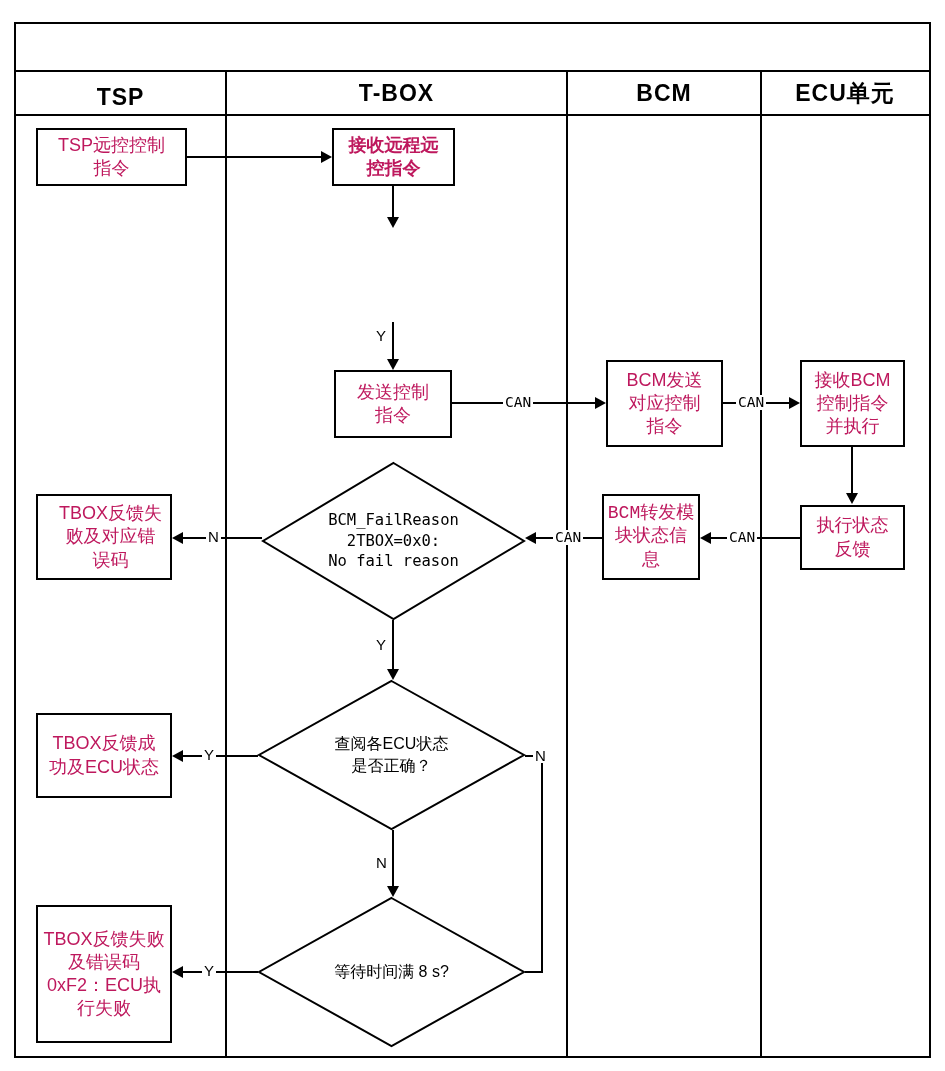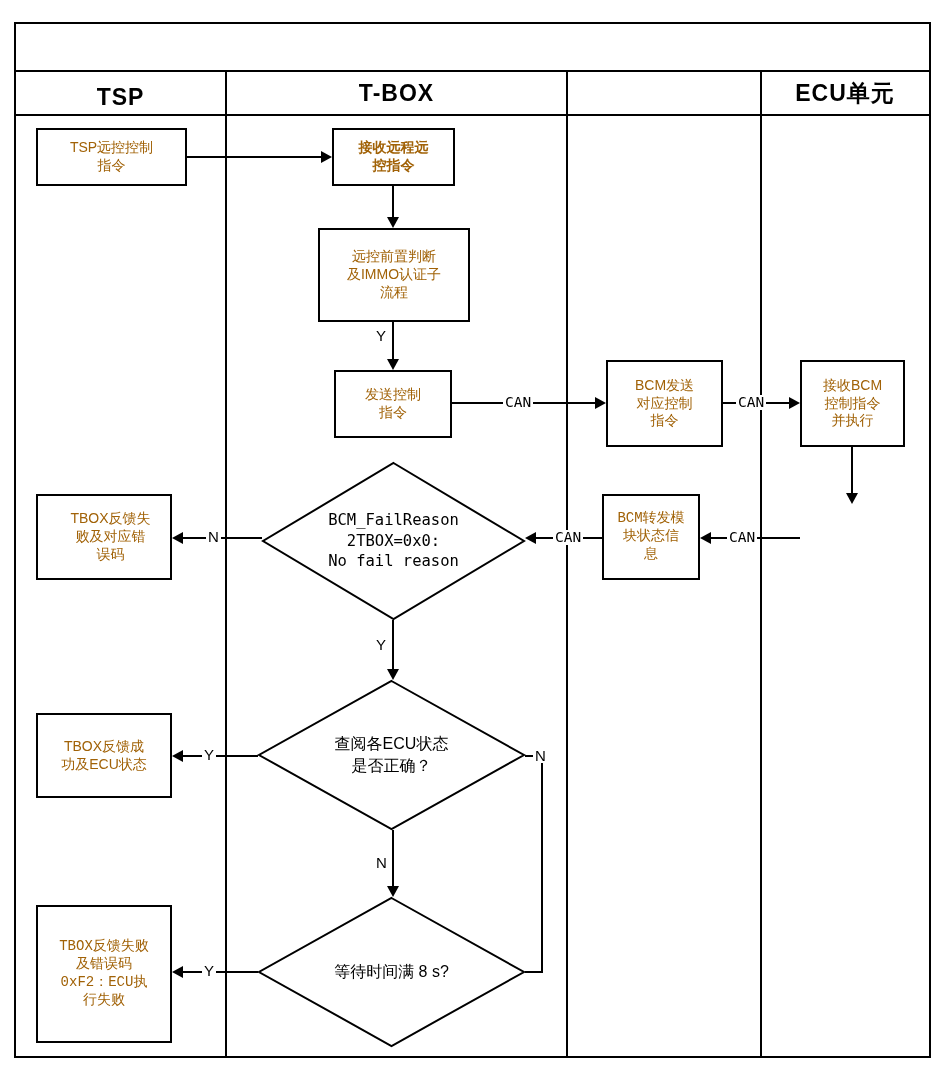--- a/index.html
+++ b/index.html
@@ -12,21 +12,21 @@
   .hrule{position:absolute;left:14px;width:917px;height:0;border-top:2px solid #000;}
   .vrule{position:absolute;width:0;border-left:2px solid #000;}
 
   
   .lane-head{position:absolute;display:flex;align-items:center;justify-content:center;
              font-size:23px;font-weight:bold;color:#000;letter-spacing:1px;}
 
   
   .node{position:absolute;box-sizing:border-box;border:2px solid #000;background:#fff;
         display:flex;align-items:center;justify-content:center;text-align:center;
-        font-size:14px;line-height:1.28;color:#a16207;padding:2px 3px;}
+        font-size:18px;line-height:1.28;color:#be185d;padding:2px 3px;}
 
   
   .dia{position:absolute;}
   .dia svg{position:absolute;left:0;top:0;overflow:visible;}
   .dia .dtext{position:absolute;left:0;top:0;width:100%;height:100%;
               display:flex;align-items:center;justify-content:center;text-align:center;
               font-size:16px;line-height:1.35;color:#000;}
   .dia .dtext.mono{font-family:"DejaVu Sans Mono","Liberation Mono",monospace;font-size:15.5px;}
 
   
@@ -54,42 +54,43 @@
 
   <div class="hrule" style="top:70px;"></div>
   <div class="hrule" style="top:114px;"></div>
 
   <div class="vrule" style="left:225px;top:70px;height:988px;"></div>
   <div class="vrule" style="left:566px;top:70px;height:988px;"></div>
   <div class="vrule" style="left:760px;top:70px;height:988px;"></div>
 
   <div class="lane-head" style="left:16px;top:72px;width:209px;height:50px;border-radius:6px;">TSP</div>
   <div class="lane-head" style="left:227px;top:72px;width:339px;height:42px;text-align:center;">T-BOX</div>
+  <div class="lane-head" style="left:568px;top:72px;width:192px;height:42px;">BCM</div>
   <div class="lane-head" style="left:762px;top:72px;width:166px;height:42px;">ECU单元</div>
 
   <div class="node" style="left:36px;top:128px;width:151px;height:58px;">TSP远控控制<br>指令</div>
 
   <div class="node" style="left:332px;top:128px;width:123px;height:58px;font-weight:bold;">接收远程远<br>控指令</div>
 
-  <div class="node" style="left:318px;top:228px;width:152px;height:94px;">远控前置判断<br>及IMMO认证子<br>流程</div>
 
   <div class="node" style="left:334px;top:370px;width:118px;height:68px;">发送控制<br>指令</div>
 
   <div class="node" style="left:606px;top:360px;width:117px;height:87px;text-align:center;">BCM发送<br>对应控制<br>指令</div>
 
   <div class="node" style="left:800px;top:360px;width:105px;height:87px;">接收BCM<br>控制指令<br>并执行</div>
 
+  <div class="node" style="left:800px;top:505px;width:105px;height:65px;">执行状态<br>反馈</div>
 
   <div class="node" style="left:602px;top:494px;width:98px;height:86px;font-family:Liberation Mono, monospace;">BCM转发模<br>块状态信<br>息</div>
 
   <div class="node" style="left:36px;top:494px;width:136px;height:86px;padding-left:16px;">TBOX反馈失<br>败及对应错<br>误码</div>
 
   <div class="node" style="left:36px;top:713px;width:136px;height:85px;">TBOX反馈成<br>功及ECU状态</div>
 
-  <div class="node" style="left:36px;top:905px;width:136px;height:138px;font-family:Liberation Mono, monospace;">TBOX反馈失败<br>及错误码<br>0xF2：ECU执<br>行失败</div>
+  <div class="node" style="left:36px;top:905px;width:136px;height:138px;">TBOX反馈失败<br>及错误码<br>0xF2：ECU执<br>行失败</div>
 
   <div class="dia" style="left:262px;top:462px;width:263px;height:158px;">
     <svg width="263" height="158" viewBox="0 0 263 158">
       <polygon points="131.5,1 262,79 131.5,157 1,79" fill="#ffffff" stroke="#000000" stroke-width="2"></polygon>
     </svg>
     <div class="dtext mono">BCM_FailReason<br>2TBOX=0x0:<br>No fail reason</div>
   </div>
 
   <div class="dia" style="left:258px;top:680px;width:267px;height:150px;">
     <svg width="267" height="150" viewBox="0 0 267 150">

